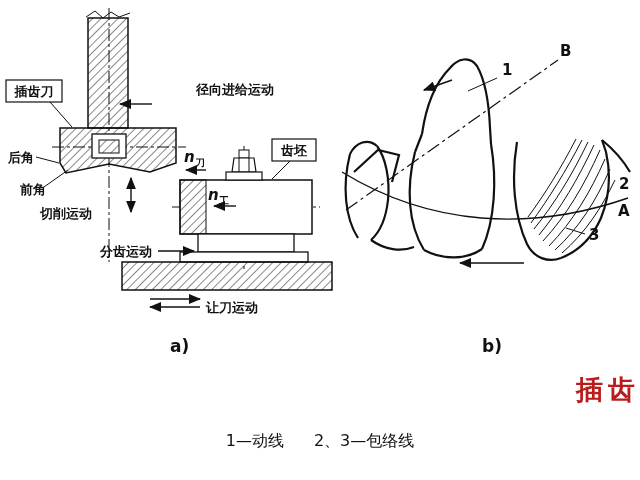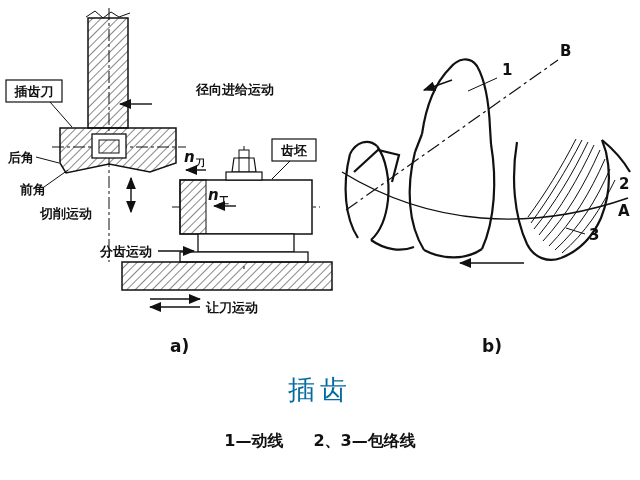--- a/index.html
+++ b/index.html
@@ -2,26 +2,26 @@
 <html><head>
 <meta charset="utf-8">
 <style>
   html,body{margin:0;padding:0;background:#fff;}
   .stage{
     position:relative;width:640px;height:480px;background:#ffffff;
     font-family:"DejavU Sans","DejaVu Sans",sans-serif;overflow:hidden;
   }
   .stage svg{position:absolute;left:0;top:0;}
   .title{
-    position:absolute;top:372px;left:0;width:100%;text-align:center;
-    font-size:27px;font-weight:normal;color:#0369a1;letter-spacing:5px;
+    position:absolute;top:372px;left:0;width:100%;text-align:right;
+    font-size:27px;font-weight:bold;color:#b91c1c;letter-spacing:5px;
   }
   .caption{
     position:absolute;top:431px;left:0;width:100%;text-align:center;
-    font-size:16px;font-weight:bold;color:#111;
+    font-size:16px;font-weight:normal;color:#111;
   }
   .caption span{margin:0 15px;}
   
   .ink{stroke:#111;fill:none;stroke-width:1;}
   .w13{stroke:#111;fill:none;stroke-width:1.4;}
   .w2{stroke:#111;fill:none;stroke-width:2.2;}
   .fan{stroke:#111;fill:none;stroke-width:1;}
   .cl{stroke:#111;fill:none;stroke-width:1;stroke-dasharray:12 3 3 3;}
   .cl2{stroke:#111;fill:none;stroke-width:1.2;stroke-dasharray:14 4 3 4;}
   text{fill:#111;font-weight:bold;font-family:"DejaVu Sans",sans-serif;}

